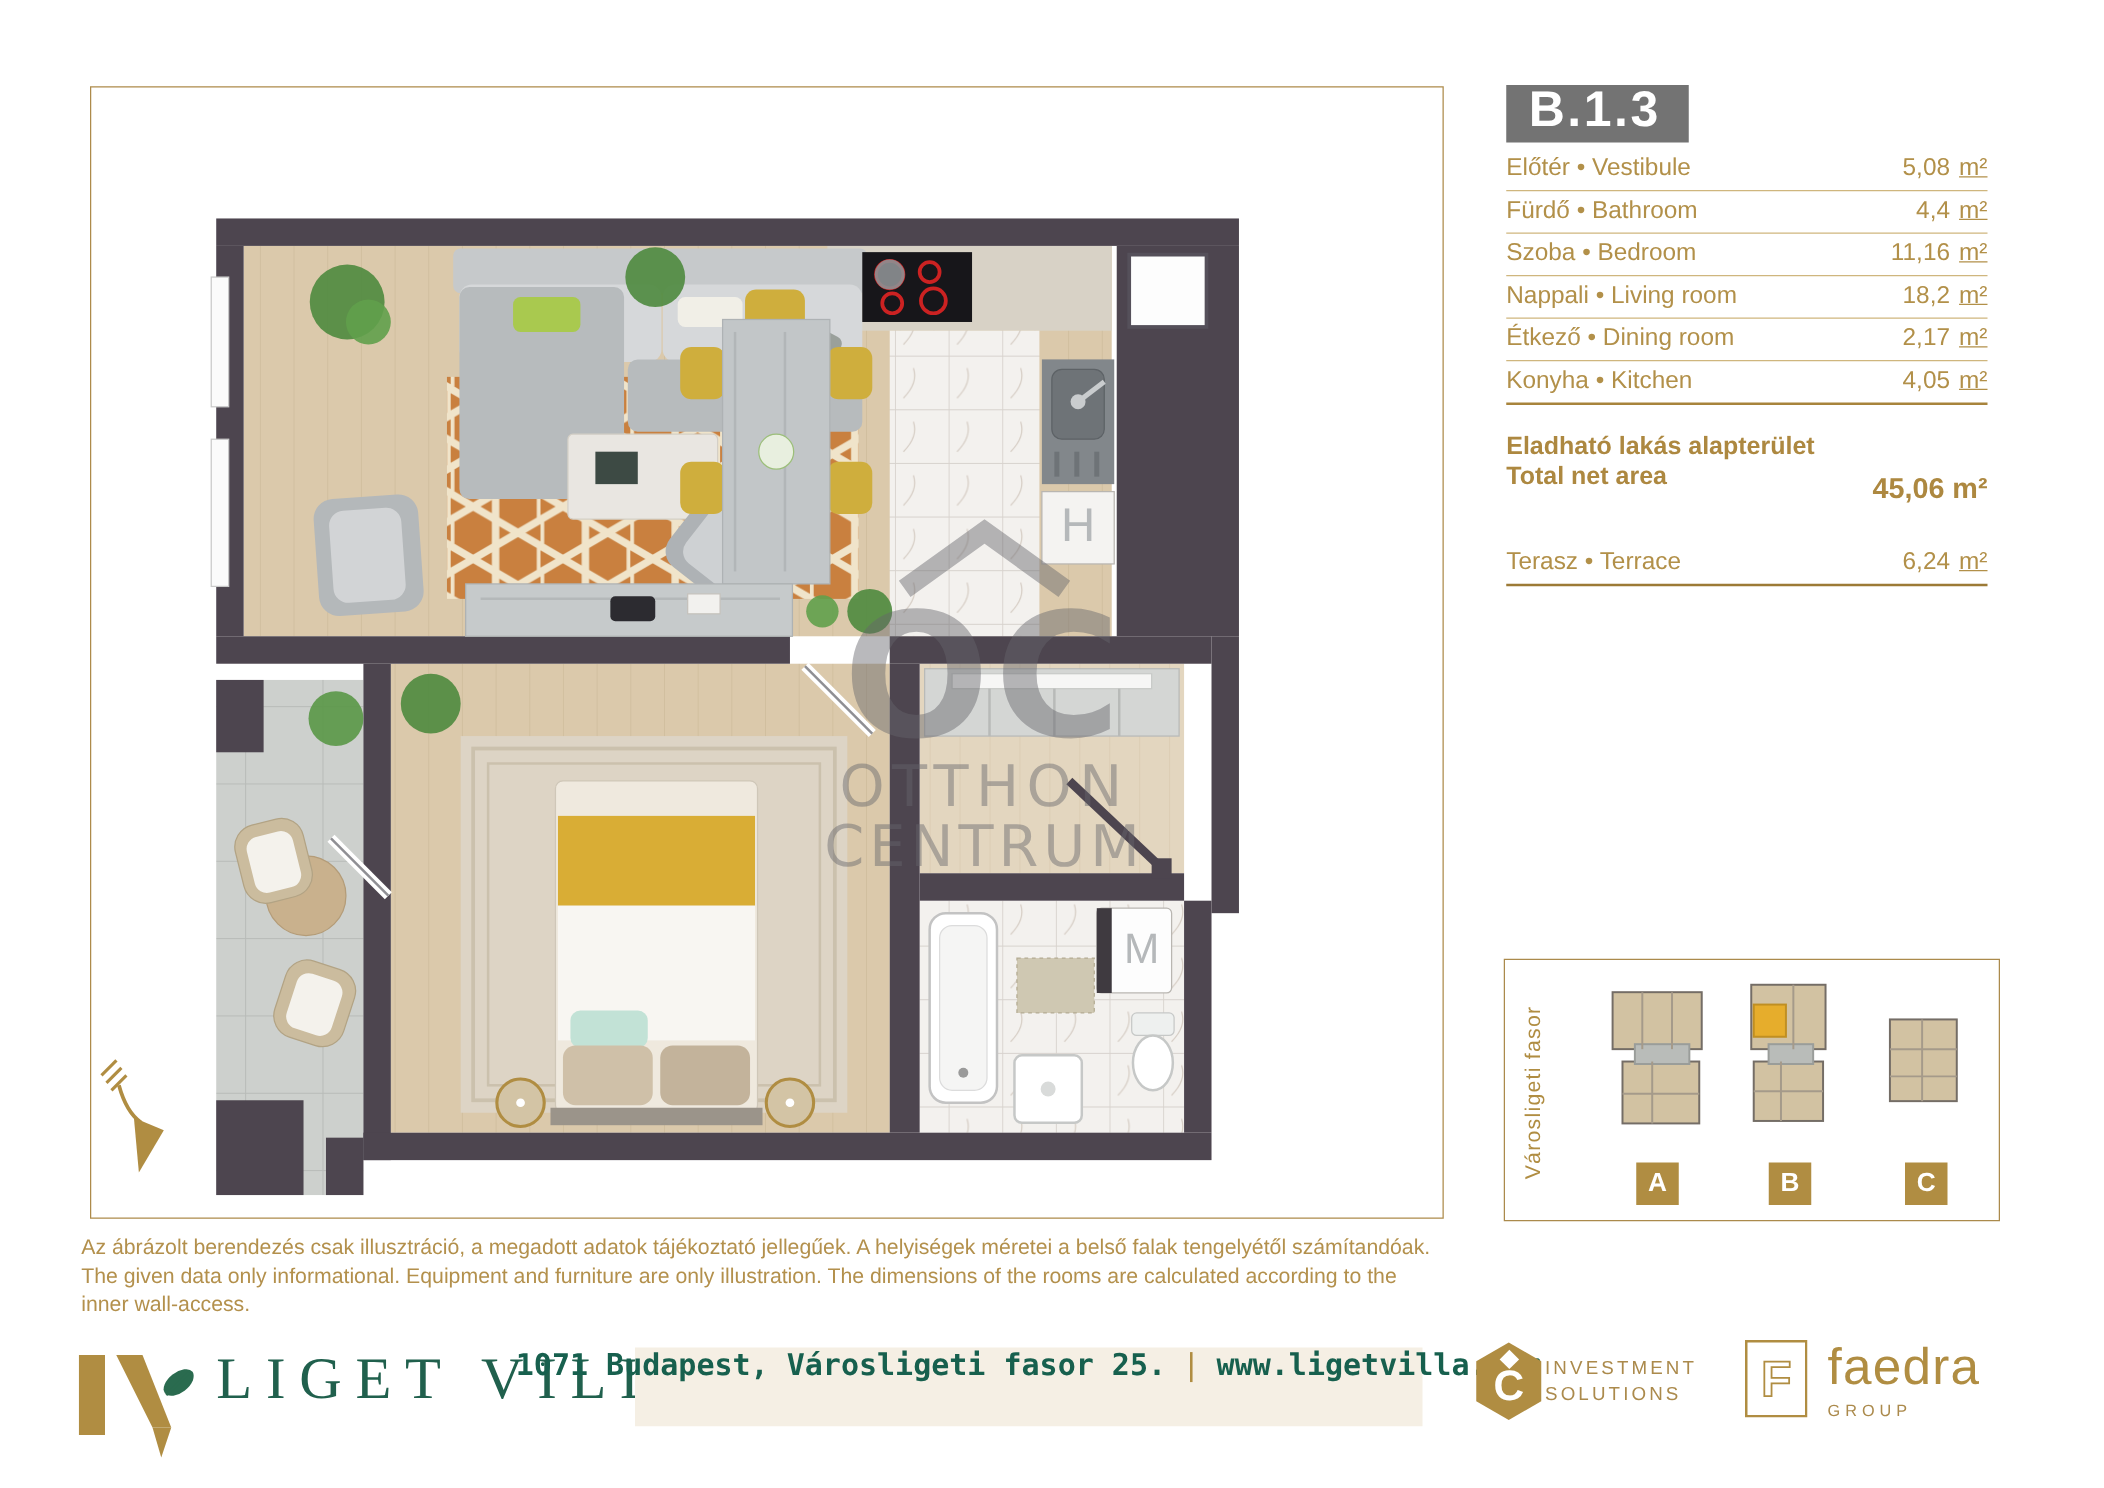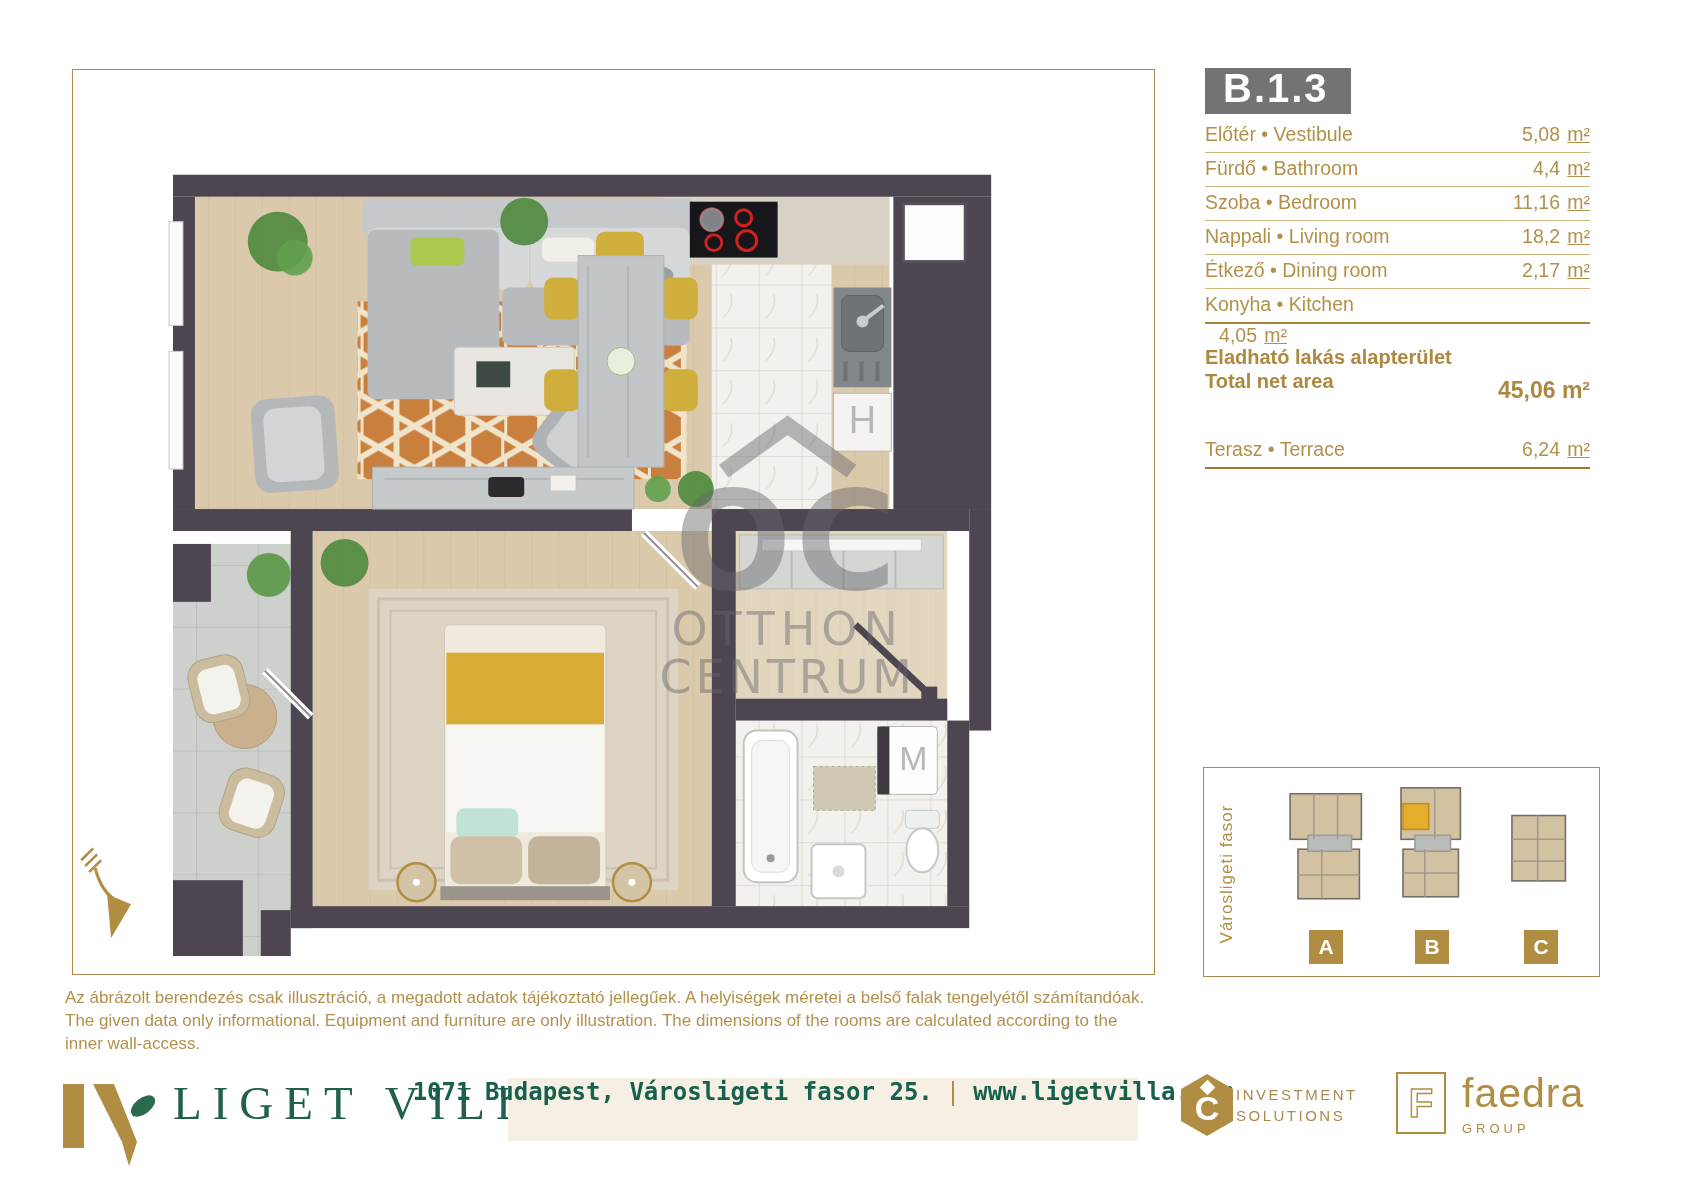--- a/index.html
+++ b/index.html
@@ -10,21 +10,21 @@
               border:1px solid #ad8a4a;box-sizing:border-box;background:#fff;}
   .plan-frame svg{display:block;width:100%;height:100%;}
   
   .info{position:absolute;left:1205px;top:68px;width:385px;}
   .badge{display:inline-block;background:#737373;color:#fff;font-weight:bold;
          font-size:40px;letter-spacing:2px;padding:0 22px 6px 18px;line-height:1;}
   .rows{margin-top:5px;}
   .row{display:flex;justify-content:space-between;align-items:flex-start;
        height:33px;border-bottom:1px solid #cfb67e;color:#b29049;font-size:19.5px;
        line-height:31px;}
-  .row.last{border-bottom:2px solid #a8843c;flex-direction:column;}
+  .row.last{border-bottom:2px solid #a8843c;}
   .val{display:flex;}
   .val .num{min-width:52px;text-align:right;}
   .val .unit{width:30px;text-align:right;text-decoration:underline;}
   .totblock{display:flex;justify-content:space-between;align-items:center;
             padding:9px 0 10px 0;gap:42px;}
   .totblock .lbl{font-weight:bold;color:#ad8840;font-size:20px;line-height:1.2;}
   .totblock .big{font-weight:bold;color:#ad8840;font-size:23px;margin-top:44px;}
   .totblock.green .lbl,.totblock.green .big{color:#14594a;}
   .spacer{height:20px;}
   .trow{border-bottom:2px solid #9c7a36;}

